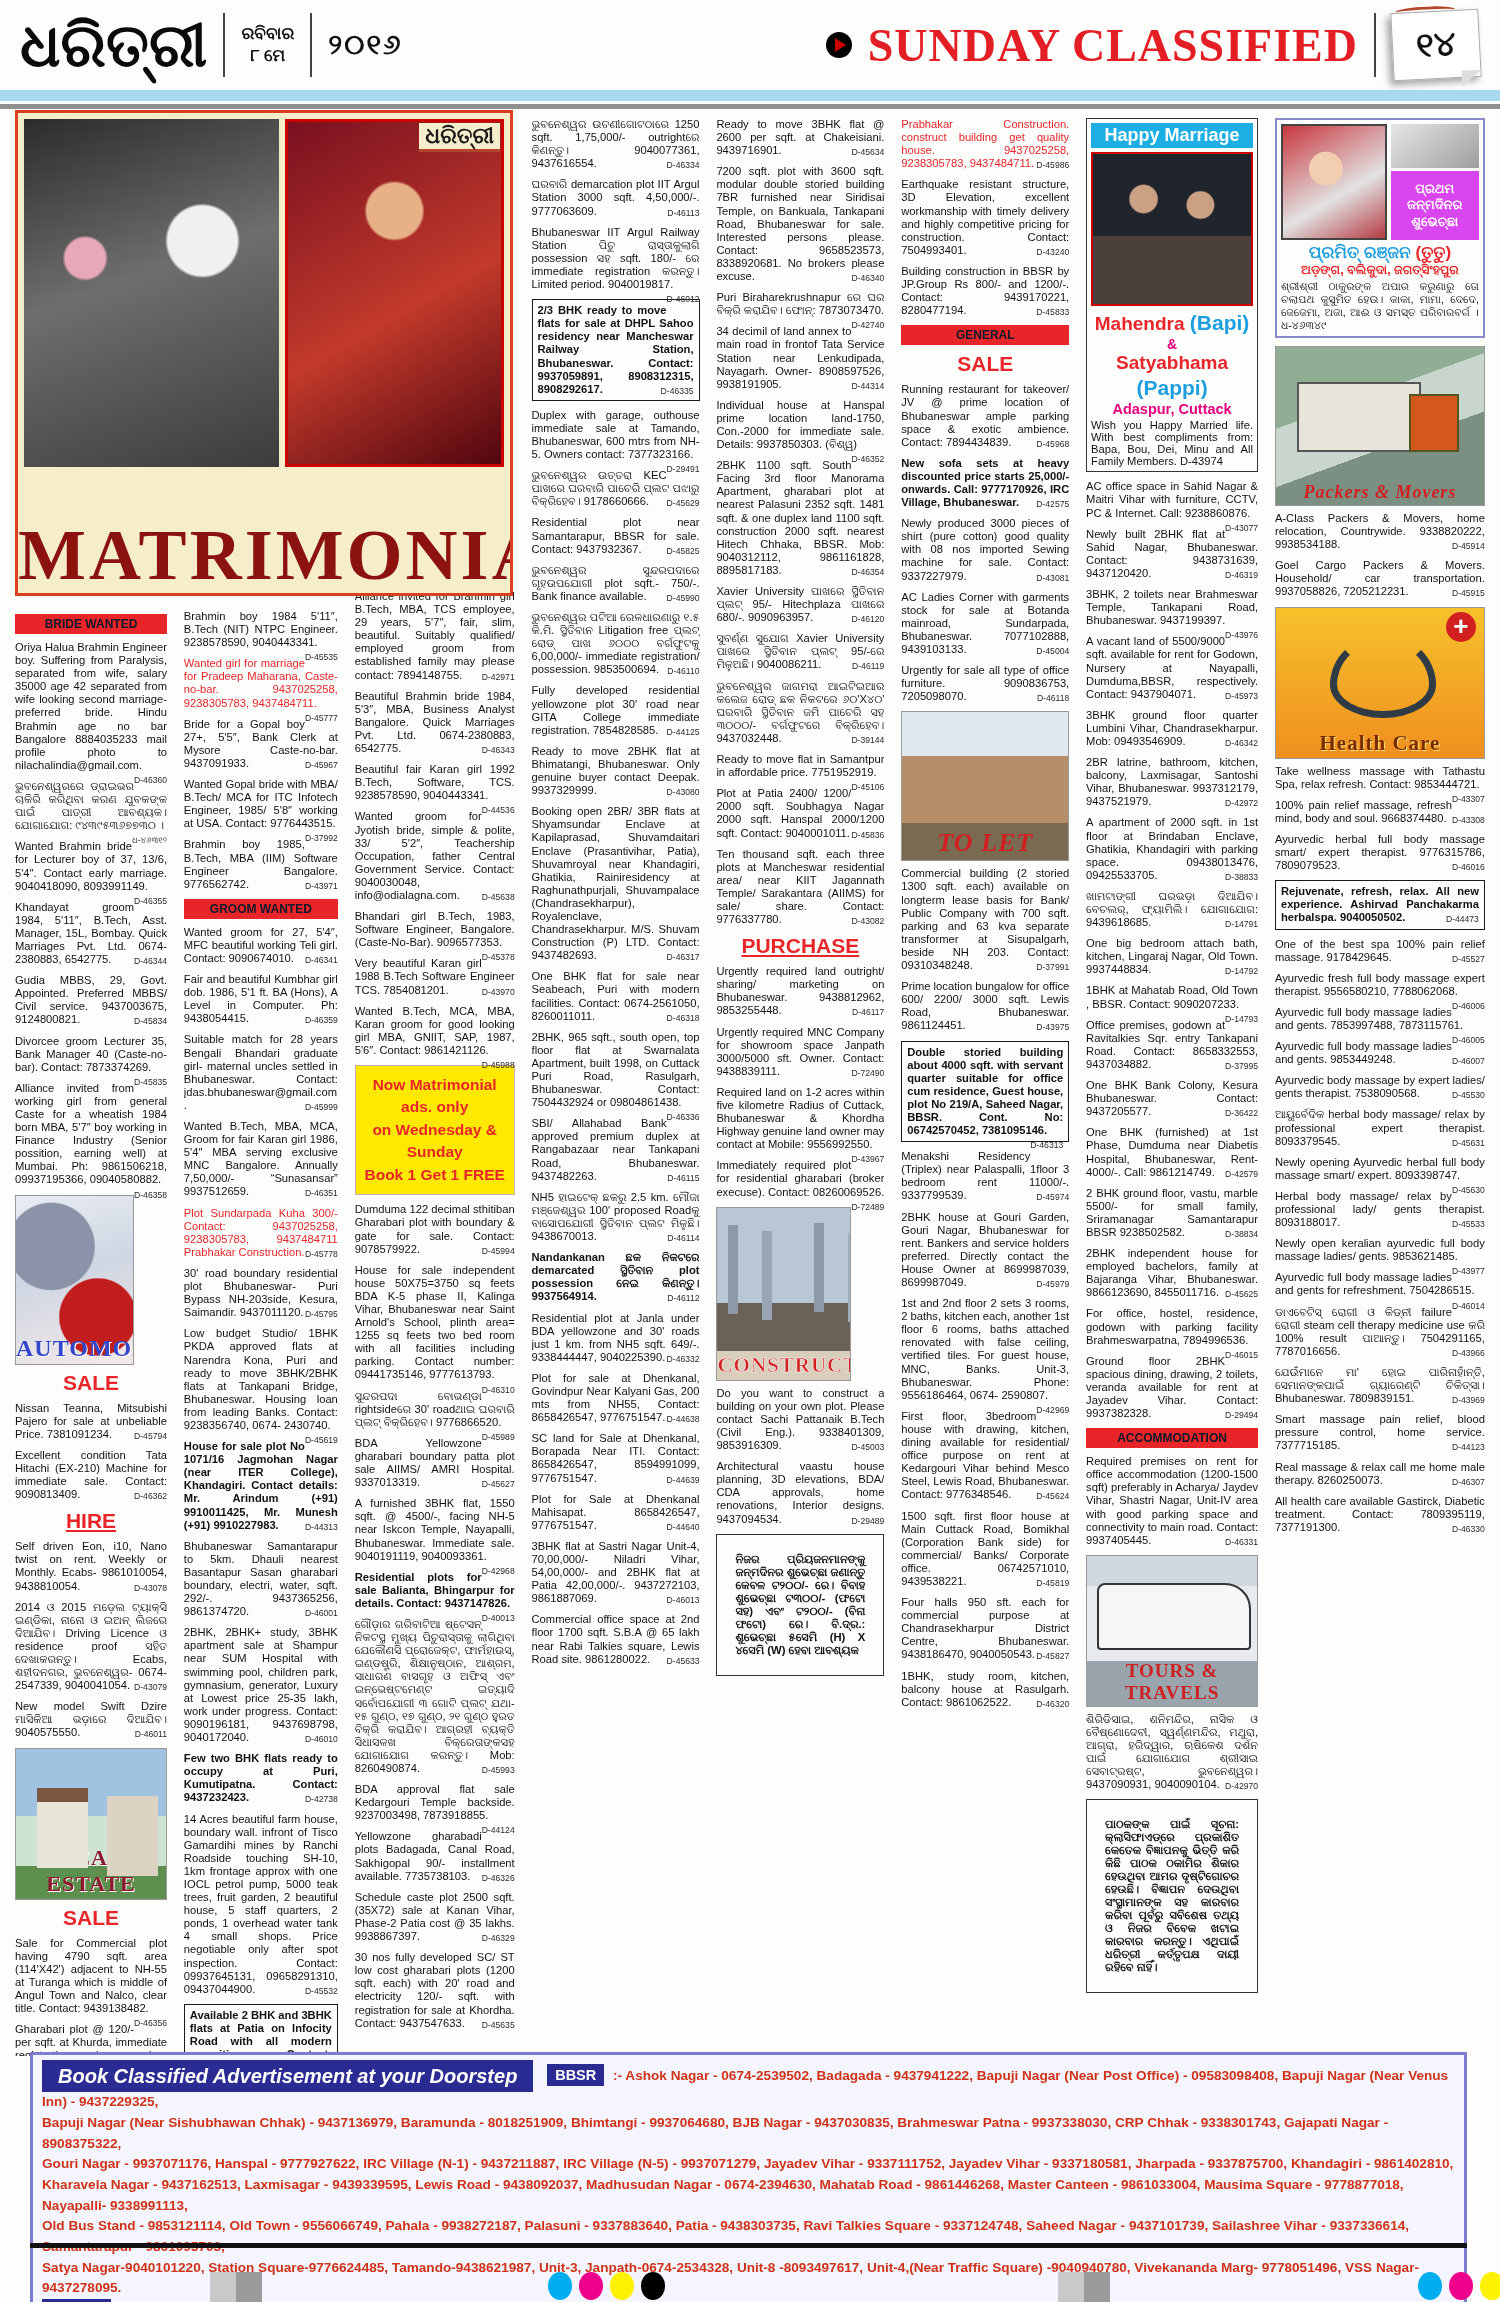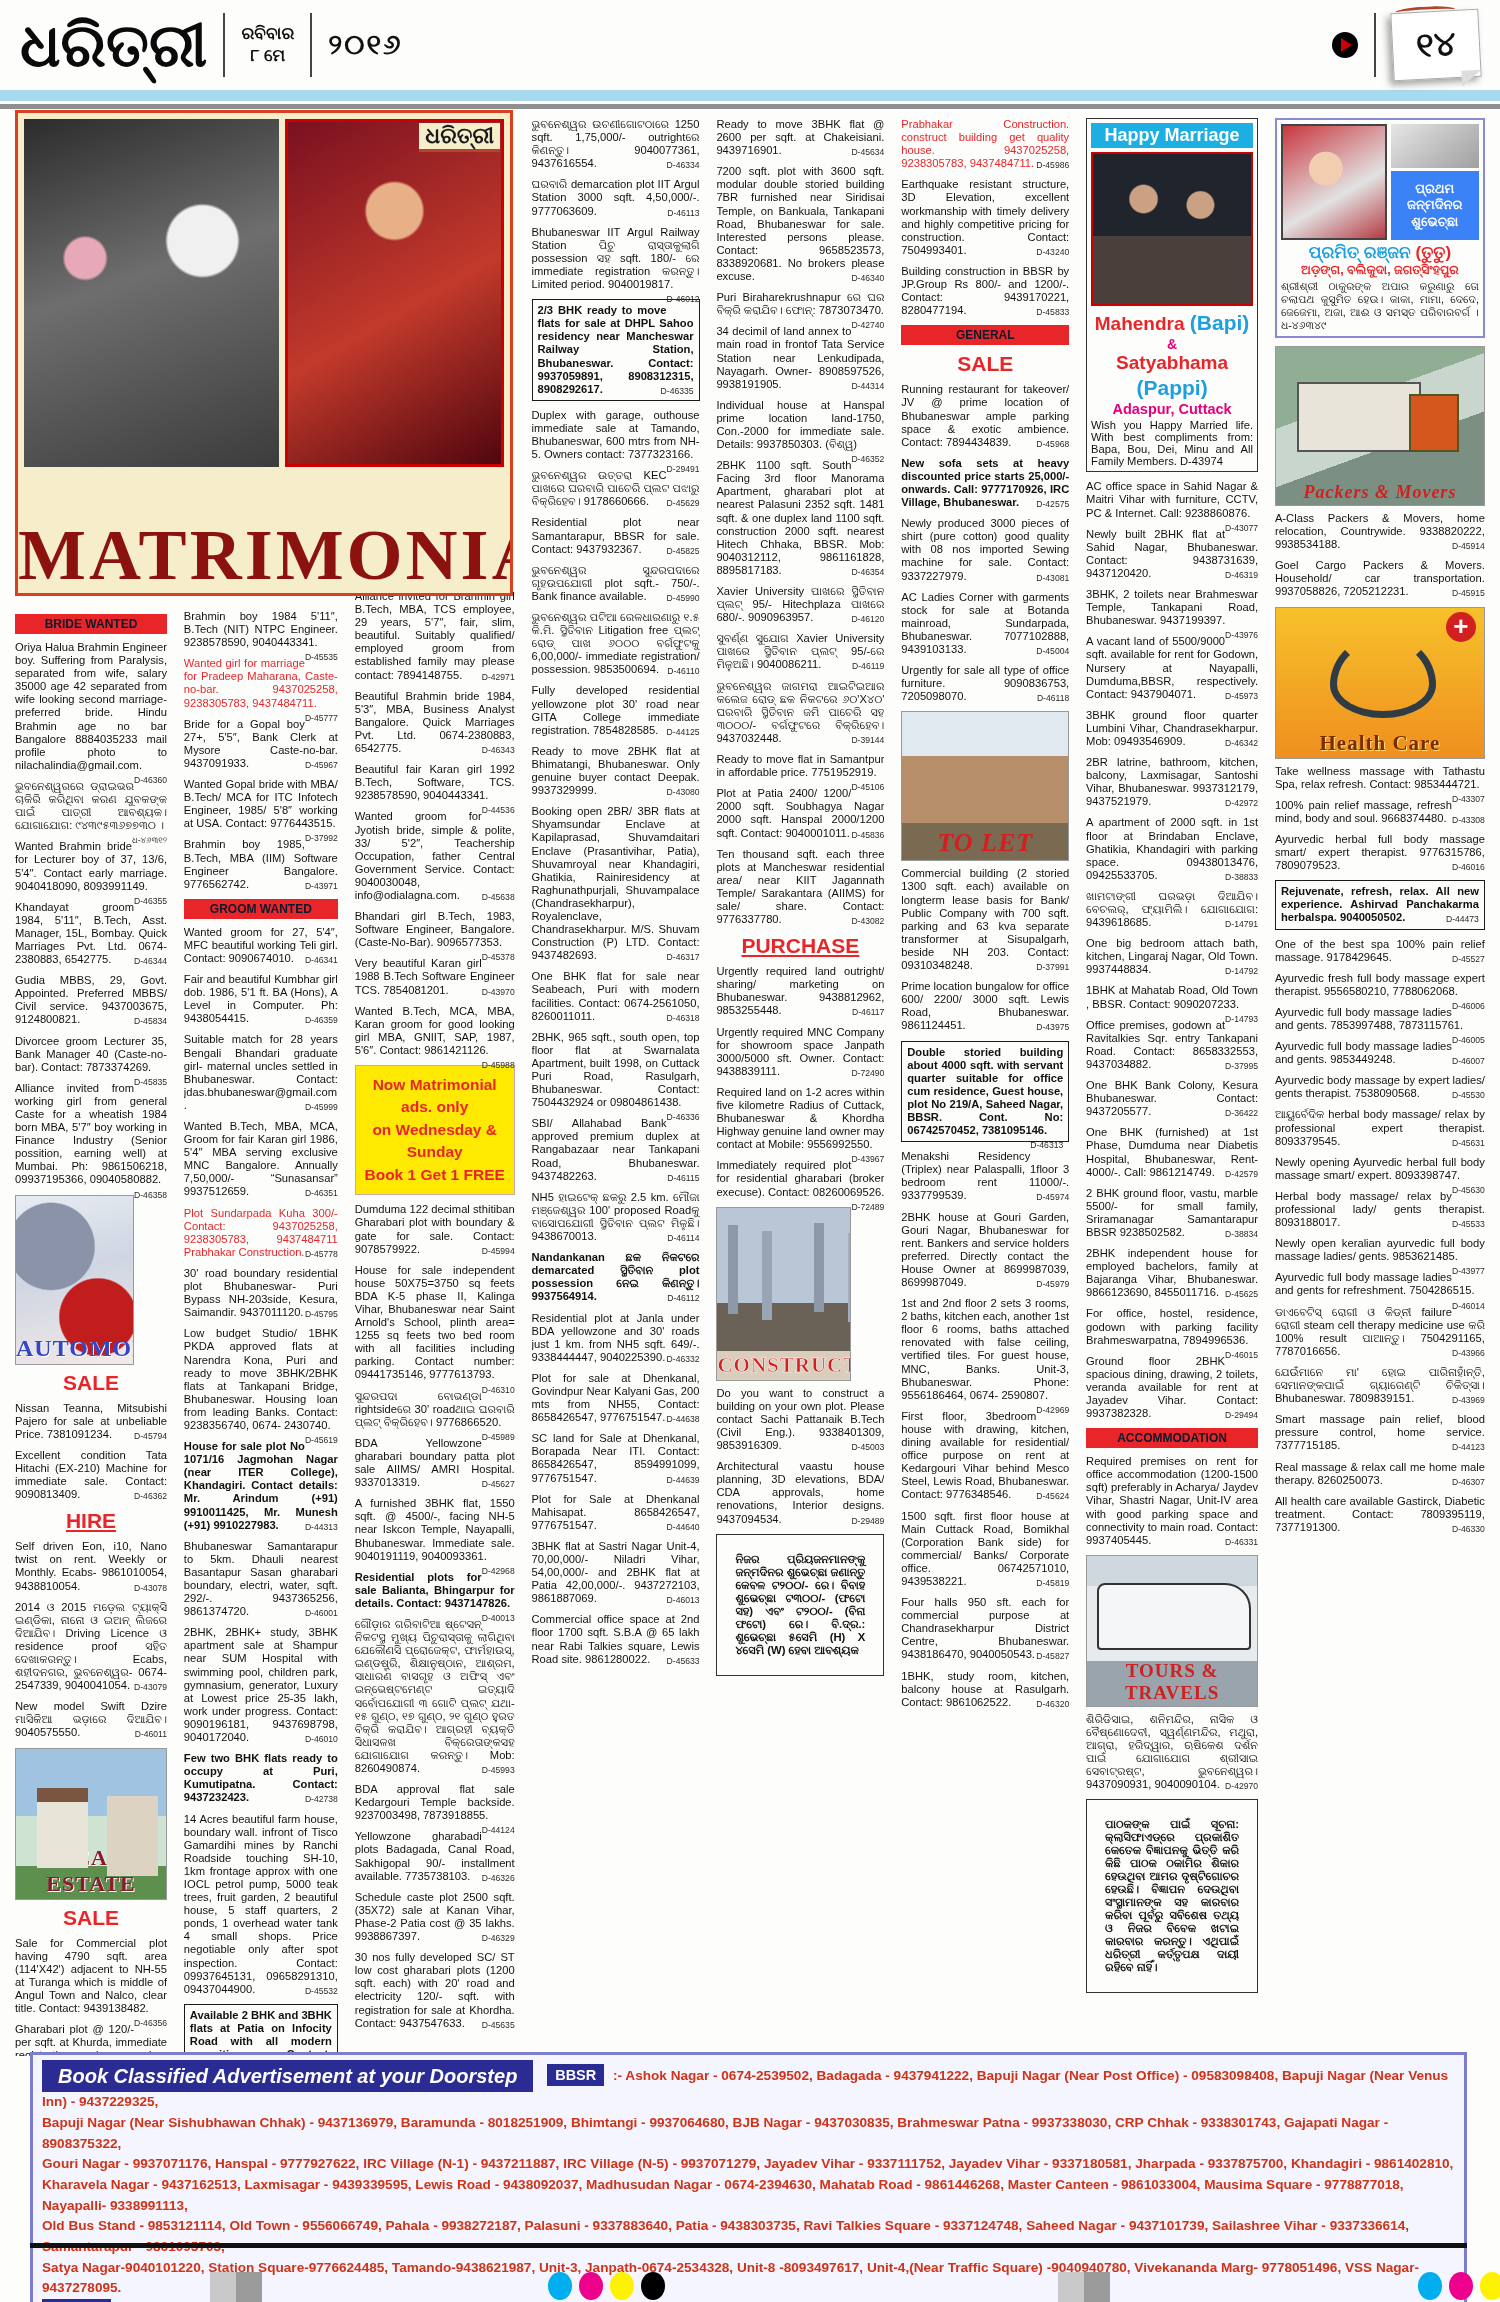--- a/index.html
+++ b/index.html
@@ -105,21 +105,21 @@
   .hm-place{color:#e6007e;text-align:center;font-weight:bold;font-size:14.5px;margin:1px 0 2px 0;}
   .hm-msg{font-size:11.2px;text-align:justify;}
   
   .bd{border:2px solid #8a8ad0;padding:4px;margin-bottom:8px;}
   .bd-top{display:flex;gap:4px;}
   .bd-photo{flex:1.15;height:112px;border:2px solid #444;background:
       radial-gradient(circle at 42% 38%, #f3cdb0 0 18%, transparent 19%),
       linear-gradient(150deg,#c8373f 0%,#e2e2e2 60%,#b53c44 100%);}
   .bd-right{flex:1;display:flex;flex-direction:column;gap:3px;}
   .bd-gift{height:44px;background:linear-gradient(140deg,#e6e6e6,#9f9f9f);}
-  .bd-chip{flex:1;background:#3b82f6;color:#fff;font-weight:bold;text-align:center;
+  .bd-chip{flex:1;background:#d946ef;color:#fff;font-weight:bold;text-align:center;
       font-size:13px;line-height:1.25;display:flex;align-items:center;justify-content:center;padding:2px;}
   .bd-name{text-align:center;font-weight:bold;font-size:17px;color:#1d9fe0;margin-top:3px;}
   .bd-name .tag{color:#e8262a;}
   .bd-place{text-align:center;font-weight:bold;font-size:12.5px;color:#e8262a;}
   .bd-msg{font-size:10.8px;text-align:justify;margin-top:2px;}
   
   .footer{position:absolute;left:30px;width:1437px;top:2052px;border:3px solid #7d7dcf;
       background:#f5f5ff;padding:5px 9px 7px 9px;box-sizing:border-box;}
   .f-line{font-size:13.6px;line-height:1.52;font-weight:bold;color:#cf3318;}
   .f-title{display:inline-block;background:#2b2b94;color:#fff;font-style:italic;font-weight:bold;
@@ -140,20 +140,21 @@
   <div class="masthead">ଧରିତ୍ରୀ</div>
   <div class="vdiv"></div>
   <div class="daybox">
     <div>ରବିବାର</div>
     <div>୮ ମେ</div>
   </div>
   <div class="vdiv"></div>
   <div class="year">୨୦୧୬</div>
   <div class="spacer"></div>
   <div class="playicon"></div>
+  <div class="title">SUNDAY CLASSIFIED</div>
   <div class="vdiv"></div>
   <div class="pagecurl">
     <span>୧୪</span>
   </div>
 </div>
 <div class="rule-blue"></div>
 <div class="rule-gray"></div>
 
 <div class="matri">
   <div class="matri-photos">

